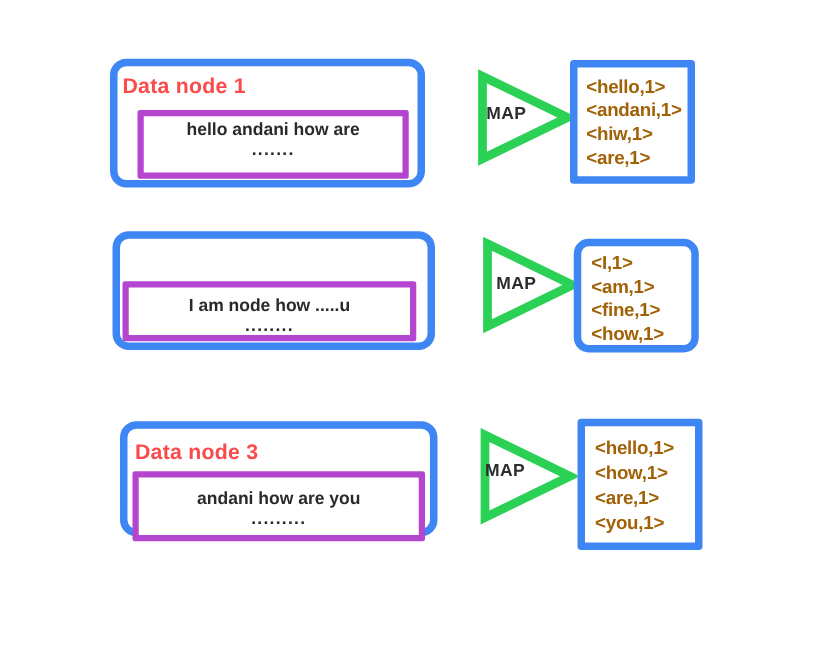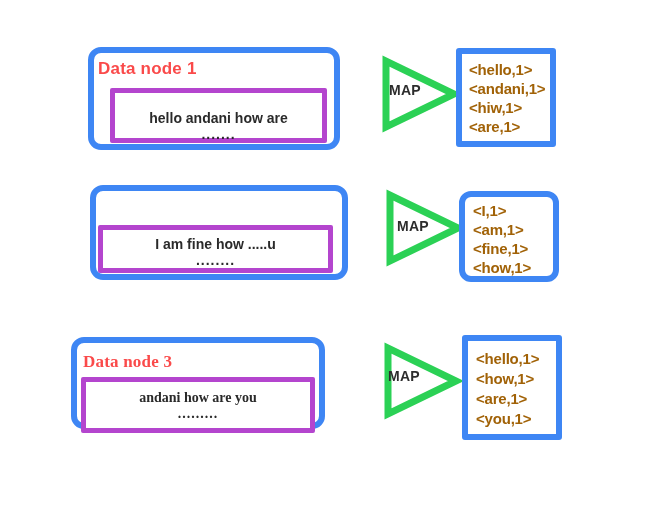--- a/index.html
+++ b/index.html
@@ -18,21 +18,21 @@
   
   .outer-box {
     position: absolute;
     box-sizing: border-box;
     border: 6px solid #3e86f4;
     border-radius: 13px;
     background: #ffffff;
   }
   .r0-outer { left: 88px;  top: 47px;  width: 252px; height: 103px; }
   .r1-outer { left: 90px;  top: 185px; width: 258px; height: 95px;  }
-  .r2-outer { left: 71px;  top: 337px; width: 254px; height: 92px; font-family: Liberation Serif, serif; }
+  .r2-outer { left: 96px;  top: 337px; width: 254px; height: 92px; }
 
   .node-title {
     position: absolute;
     color: #fa4a4a;
     font-size: 17px;
     font-weight: 800;
     white-space: nowrap;
     letter-spacing: 0.2px;
   }
   .r0-outer .node-title { left: 4px; top: 6px; }
@@ -52,21 +52,21 @@
   .r0-outer .inner-box { left: 16px; top: 35px; width: 217px; height: 55px; }
   .r1-outer .inner-box { left: 2px;  top: 34px; width: 235px; height: 48px; }
   .r2-outer .inner-box { left: 4px;  top: 34px; width: 234px; height: 56px; }
 
   .input-line {
     font-size: 14px;
     font-weight: 700;
     line-height: 16px;
     white-space: nowrap;
   }
-  .r0-outer .input-line.first { padding-top: 17px; }
+  .r0-outer .input-line.first { padding-top: 2px; }
   .r1-outer .input-line.first { padding-top: 6px; }
   .r2-outer .input-line.first { padding-top: 8px; }
   .input-line.dots { letter-spacing: 1px; }
 
   
   .arrow {
     position: absolute;
     width: 80px;
     height: 80px;
     margin-left: 32px;
@@ -129,21 +129,21 @@
   </div>
   <div class="output-box r0-output">
     <div class="kv">&lt;hello,1&gt;</div>
     <div class="kv">&lt;andani,1&gt;</div>
     <div class="kv">&lt;hiw,1&gt;</div>
     <div class="kv">&lt;are,1&gt;</div>
   </div>
 
   <div class="outer-box r1-outer">
     <div class="inner-box">
-      <div class="input-line first">I am fine how .....u</div>
+      <div class="input-line first">I am node how .....u</div>
       <div class="input-line dots">........</div>
     </div>
   </div>
   <div class="arrow r1-arrow">
     <svg width="80" height="80" viewBox="0 0 80 80">
       <polygon points="6,7 6,73 74,40" fill="none" stroke="#2bd155" stroke-width="7" stroke-linejoin="miter"></polygon>
     </svg>
     <div class="map-label">MAP</div>
   </div>
   <div class="output-box r1-output">

